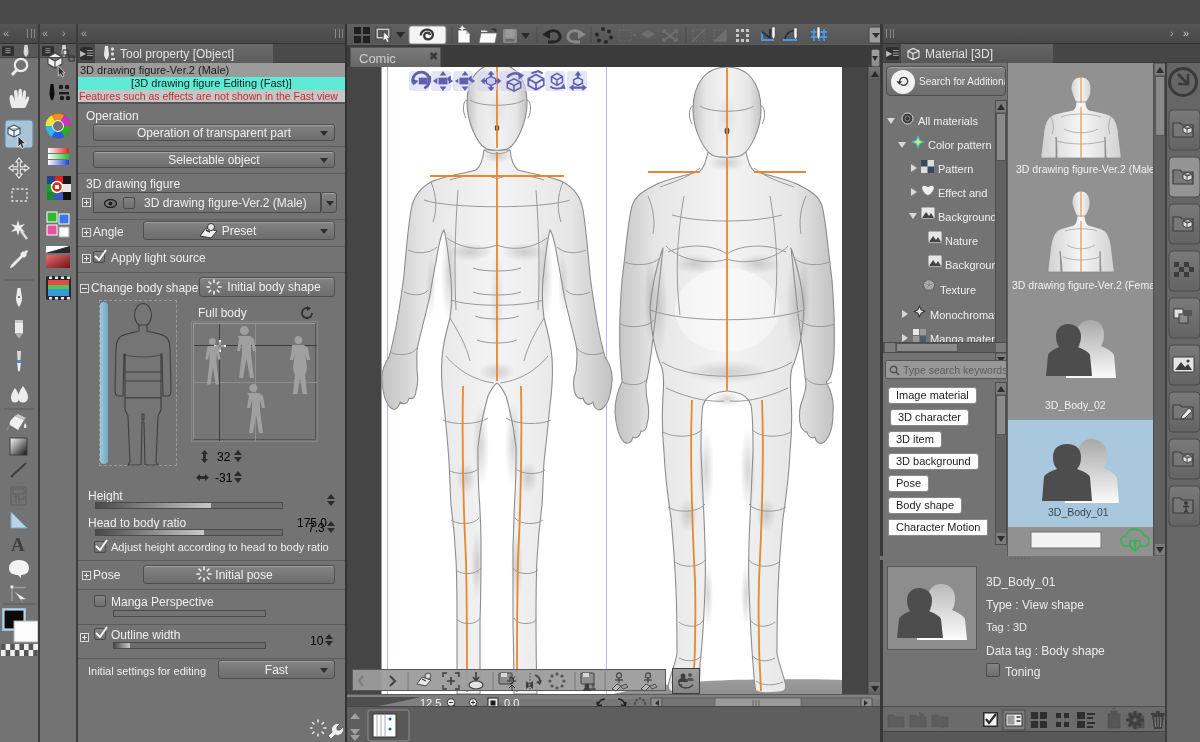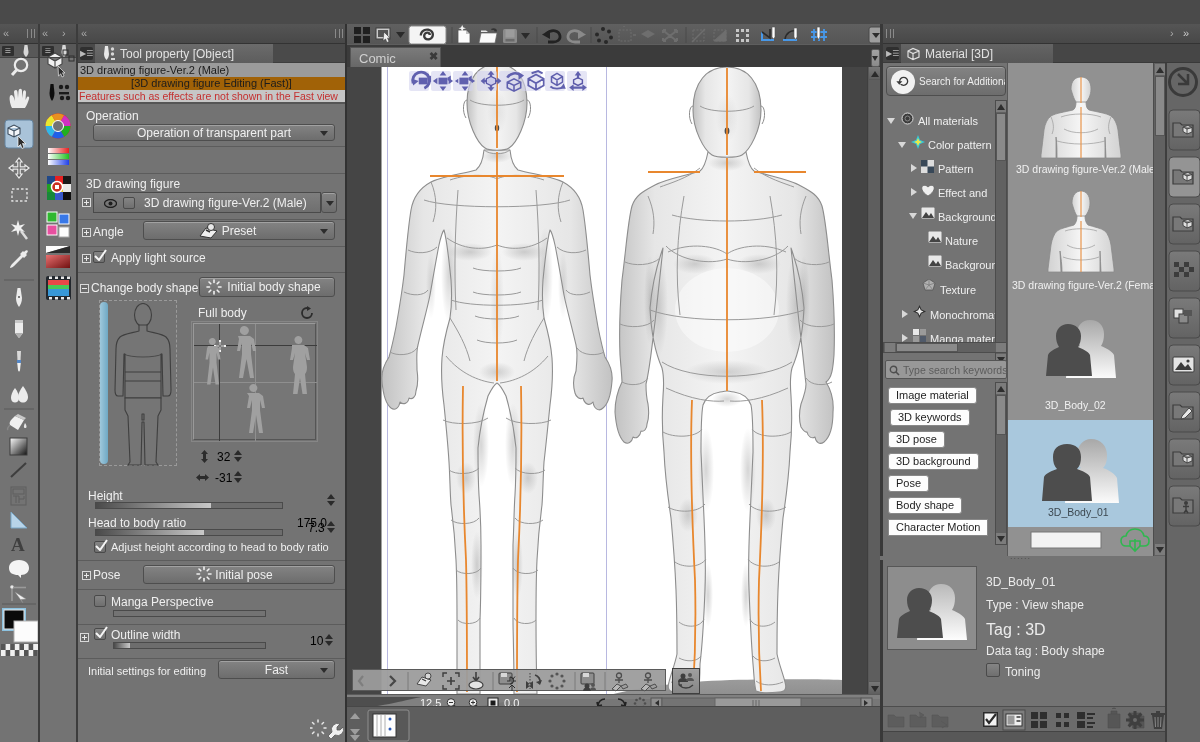--- a/index.html
+++ b/index.html
@@ -393,27 +393,28 @@
           <g fill="#d8d8d8">
             <circle cx="12.5" cy="3" r="1.7"></circle>
             <circle cx="12.5" cy="8" r="1.7"></circle>
             <rect x="11" y="12" width="4" height="2"></rect>
           </g>
         </svg>
         <div class="abs lbl" style="left:42px;top:3px;font-size:12px;color:#e2e2e2">Tool property [Object]</div>
  </div>
 
  <div class="abs" style="left:0;top:39px;width:267px;height:14px;background:#9b9b9b;color:#1c1c1c;font-size:11px;line-height:14px;padding-left:2px">3D drawing figure-Ver.2 (Male)</div>
- <div class="abs" style="left:0;top:53px;width:267px;height:13px;background:#a16207;color:#1c1c1c;font-size:11px;line-height:13px;text-align:center">[3D drawing figure Editing (Fast)]</div>
+ <div class="abs" style="left:0;top:53px;width:267px;height:13px;background:#5eead4;color:#1c1c1c;font-size:11px;line-height:13px;text-align:center">[3D drawing figure Editing (Fast)]</div>
  <div class="abs" style="left:0;top:66px;width:267px;height:14px;background:#c6c6c6;color:#c43030;font-size:10.5px;line-height:13px;padding-left:1px;border-bottom:2px solid #555;white-space:nowrap;overflow:hidden">Features such as effects are not shown in the Fast view</div>
  <div id="tpbody" style="position:absolute;left:0;top:80px;width:267px;height:742px">
 
   <div class="lbl" style="left:8px;top:5px">Operation</div>
   <div class="btn" style="left:15px;top:20px;width:242px;height:17px;line-height:16px">Operation of transparent part<span class="darr" style="right:6px;top:6px"></span></div>
   <div class="sect" style="top:42px"></div>
+  <div class="btn" style="left:15px;top:47px;width:242px;height:17px;line-height:16px">Selectable object<span class="darr" style="right:6px;top:6px"></span></div>
   <div class="sect" style="top:69px"></div>
 
   <div class="lbl" style="left:8px;top:73px">3D drawing figure</div>
   <div class="abs" style="left:15px;top:88px;width:228px;height:21px;background:linear-gradient(#7e7e7e,#6f6f6f);border:1px solid #4a4a4a">
     <svg width="13" height="9" style="position:absolute;left:10px;top:6px" viewBox="0 0 13 9">
             <ellipse cx="6.5" cy="4.5" rx="6" ry="4" fill="none" stroke="#1e1e1e" stroke-width="1.3"></ellipse>
             <circle cx="6.5" cy="4.5" r="2" fill="#1e1e1e"></circle>
           </svg>
     <span class="cb" style="left:29px;top:4px"></span>
     <span class="lbl" style="left:50px;top:3px">3D drawing figure-Ver.2 (Male)</span>
@@ -1037,22 +1038,22 @@
 
  <div class="abs" style="left:5px;top:336px;width:122px;height:19px;background:#989898;border:1px solid #555;border-radius:2px">
    <svg width="11" height="11" style="position:absolute;left:3px;top:4px" viewBox="0 0 11 11">
           <circle cx="4.5" cy="4.5" r="3.2" fill="none" stroke="#4e4e4e" stroke-width="1.4"></circle>
           <line x1="7" y1="7" x2="10" y2="10" stroke="#4e4e4e" stroke-width="1.6"></line>
         </svg>
    <span style="position:absolute;left:17px;top:3px;font-size:10.5px;color:#5c5c5c;white-space:nowrap">Type search keywords</span>
  </div>
 
  <div class="tag" style="left:8px;top:363px">Image material</div>
- <div class="tag" style="left:10px;top:385px">3D keywords</div>
- <div class="tag" style="left:8px;top:407px">3D pose</div>
+ <div class="tag" style="left:10px;top:385px">3D character</div>
+ <div class="tag" style="left:8px;top:407px">3D item</div>
  <div class="tag" style="left:8px;top:429px">3D background</div>
  <div class="tag" style="left:8px;top:451px">Pose</div>
  <div class="tag" style="left:8px;top:473px">Body shape</div>
  <div class="tag" style="left:8px;top:495px;border-radius:0">Character Motion</div>
 
  <div class="abs" style="left:115px;top:358px;width:12px;height:163px;background:#616161;border:1px solid #4c4c4c">
    <div class="abs" style="left:0;top:0;width:10px;height:11px;background:#7c7c7c">
           <span class="tri-d" style="left:1px;top:3px;transform:rotate(180deg);border-top-color:#2e2e2e"></span>
         </div>
    <div class="abs" style="left:0;top:12px;width:10px;height:40px;background:#8a8a8a;border:1px solid #555"></div>
@@ -1145,21 +1146,21 @@
             <linearGradient id="bustg" x1="0" y1="0" x2="0" y2="1">
               <stop offset="0" stop-color="#b9b9b9"></stop>
               <stop offset="1" stop-color="#fdfdfd"></stop>
             </linearGradient>
           </defs>
      <path d="M46,2 C55,2 60,8 60,16 C60,21 59,25 57,28 C62,30 68,33 70,37 L72,58 L22,58 L24,37 C26,33 32,30 36,28 C34,25 33,21 33,16 C33,8 38,2 46,2 Z" fill="url(#bustg)"></path>
      <path d="M24,6 C32,6 37,11 37,18 C37,22 36,26 34,29 C38,31 44,33 46,37 L48,56 L2,56 L4,37 C6,33 11,31 15,29 C13,26 12,22 12,18 C12,11 17,6 24,6 Z" fill="#4d4d4d"></path>
    </svg>
    <div class="tt" style="left:103px;top:15px;font-size:12px">3D_Body_01</div>
    <div class="tt" style="left:103px;top:38px;font-size:12px">Type : View shape</div>
-   <div class="tt" style="left:103px;top:61px;font-size:16px">Tag : 3D</div>
+   <div class="tt" style="left:103px;top:61px;font-size:11px">Tag : 3D</div>
    <div class="tt" style="left:103px;top:84px;font-size:12px">Data tag : Body shape</div>
    <div class="cb" style="left:103px;top:103px;width:14px;height:14px"></div>
    <div class="tt" style="left:122px;top:105px;font-size:12px">Toning</div>
  </div>
 
  <div class="abs" id="matbar" style="left:3px;top:682px;width:282px;height:25px;background:#6b6b6b;border-top:1px solid #4d4d4d">
   <svg width="282" height="25" viewBox="0 0 282 25">
    <g fill="#5d5d5d" stroke="#555" stroke-width="0.6">
     <path d="M5,8 L11,8 L13,10 L21,10 L21,20 L5,20 Z"></path>
     <path d="M27,8 L33,8 L35,10 L43,10 L43,20 L27,20 Z M36,5 l5,3 l-4,3"></path>

